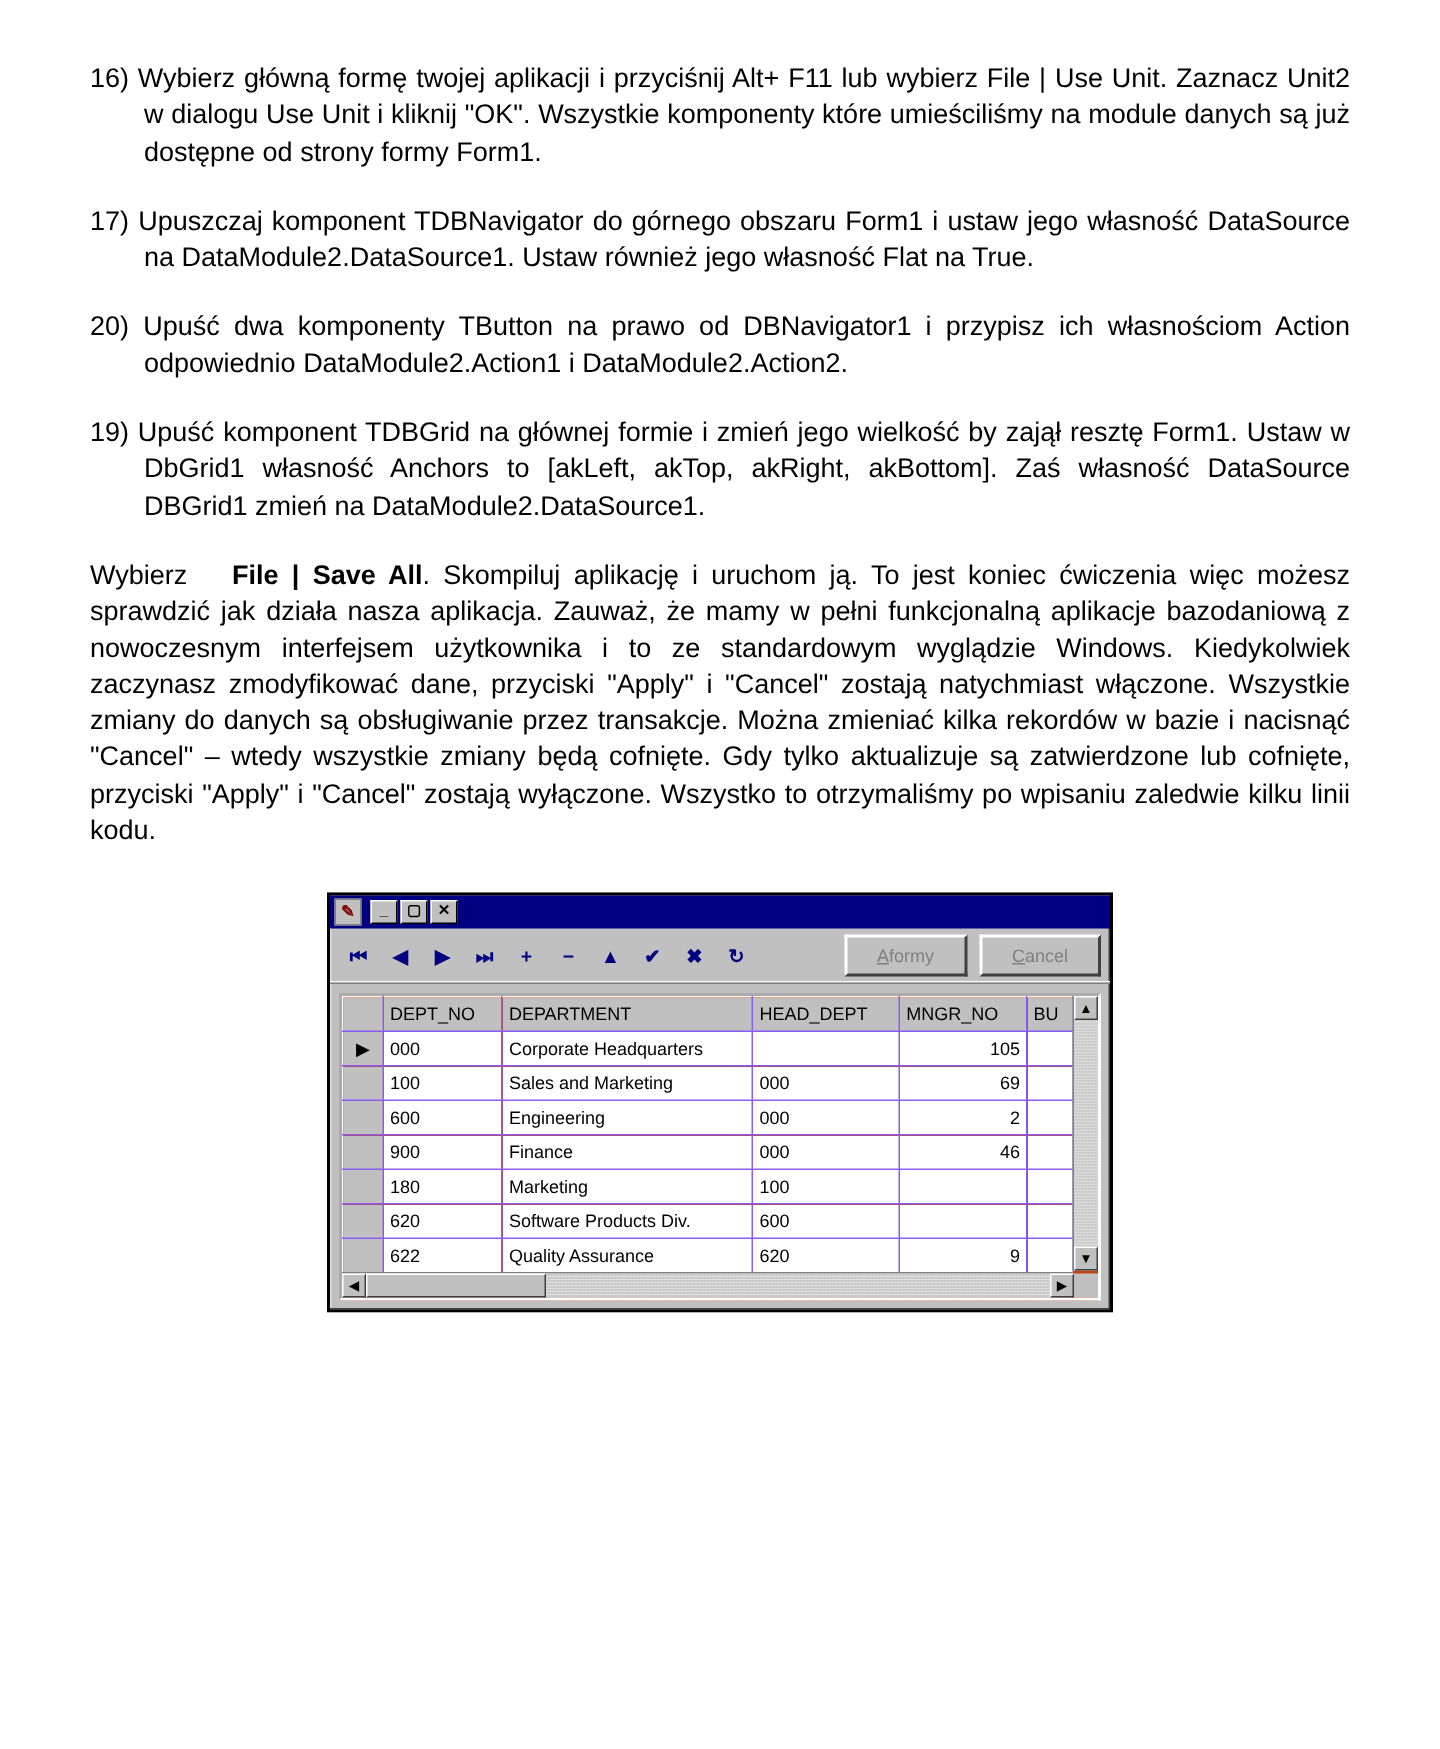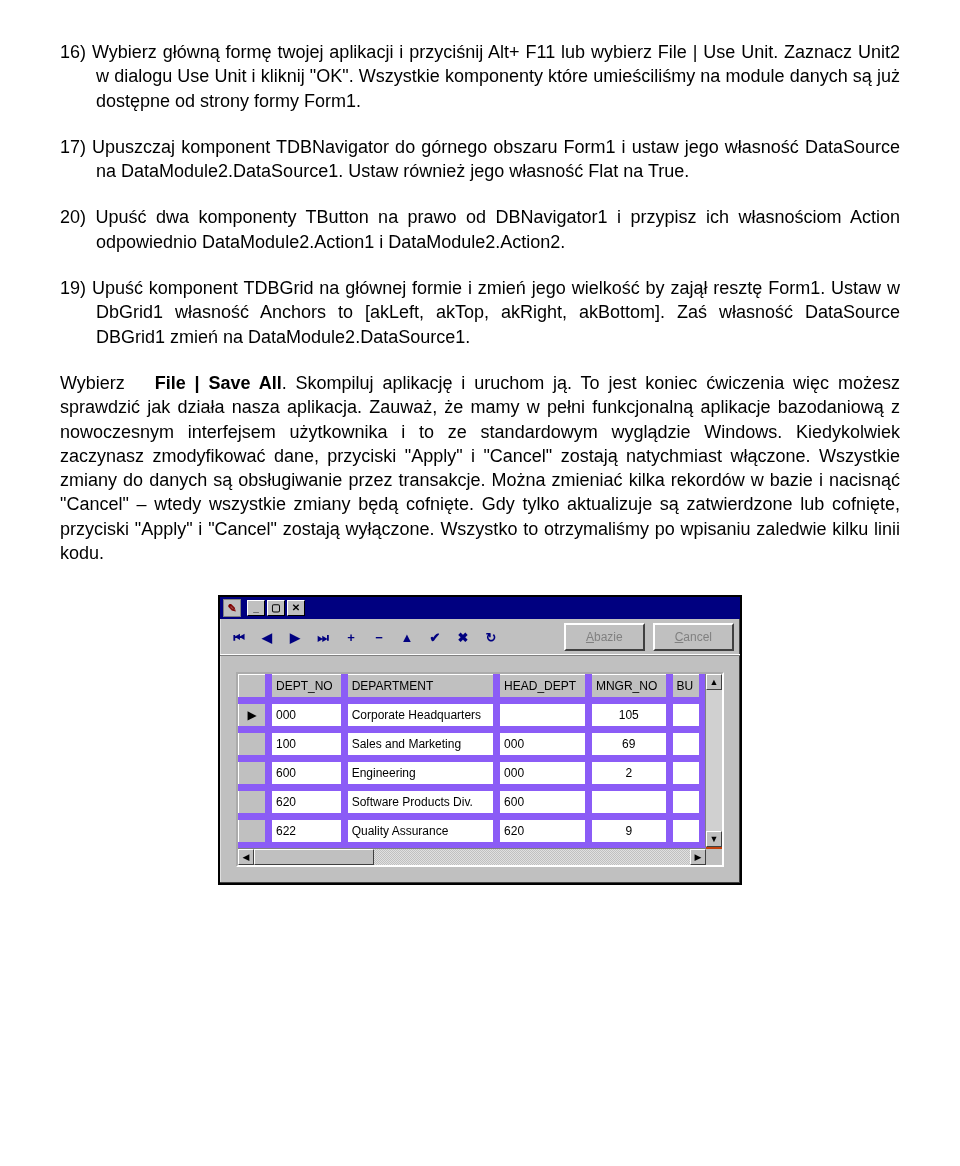--- a/index.html
+++ b/index.html
@@ -83,53 +83,53 @@
     border-right-color: #404040;
     border-bottom-color: #404040;
     color: #808080;
     font-size: 12px;
     display: inline-flex; align-items: center; justify-content: center;
     margin-left: 6px;
   }
   .text-btn .ul { text-decoration: underline; }
 
   .grid-wrap {
-    margin: 16px;
+    margin: 6px;
     border: 2px inset #fff;
     background: #c2410c;
     position: relative;
   }
   table.grid {
     border-collapse: collapse;
     width: 100%;
     font-size: 12px;
   }
   table.grid th, table.grid td {
-    border: 7px solid #8b5cf6;
+    border: 1px solid #8b5cf6;
     padding: 2px 4px;
     text-align: left;
     background: #fff;
     height: 18px;
     white-space: nowrap;
     overflow: hidden;
   }
   table.grid th {
     background: #c0c0c0;
     font-weight: normal;
     border-top: 1px solid #fff;
     border-left: 1px solid #fff;
   }
   table.grid td.rowhead {
     background: #c0c0c0;
     width: 18px;
     text-align: center;
     border-top: 1px solid #fff;
     border-left: 1px solid #fff;
   }
-  table.grid td.num { text-align: center; }
+  table.grid td.num { text-align: right; }
   .vscroll {
     position: absolute;
     top: 0; right: 0; bottom: 18px;
     width: 16px;
     background: #c0c0c0;
     border-left: 1px solid #808080;
     display: flex; flex-direction: column;
   }
   .vscroll .arrow, .hscroll .arrow {
     height: 16px; width: 16px;
@@ -191,21 +191,21 @@
     <span class="nav-btn">⏭</span>
     <span class="nav-btn">+</span>
     <span class="nav-btn">−</span>
     <span class="nav-btn">▲</span>
     <span class="nav-btn">✔</span>
     <span class="nav-btn">✖</span>
     <span class="nav-btn">↻</span>
     <span class="spacer"></span>
     <span class="text-btn">
       <span class="ul">A</span>
-        <span>bazie</span>
+        <span>formy</span>
     </span>
     <span class="text-btn">
       <span class="ul">C</span>
         <span>ancel</span>
     </span>
   </div>
 
   <div class="grid-wrap">
     <div class="grid-inner">
       <table class="grid">
@@ -235,20 +235,36 @@
               <td>000</td>
               <td class="num">69</td>
               <td></td>
             </tr>
             <tr>
               <td class="rowhead"></td>
               <td>600</td>
               <td>Engineering</td>
               <td>000</td>
               <td class="num">2</td>
+              <td></td>
+            </tr>
+            <tr>
+              <td class="rowhead"></td>
+              <td>900</td>
+              <td>Finance</td>
+              <td>000</td>
+              <td class="num">46</td>
+              <td></td>
+            </tr>
+            <tr>
+              <td class="rowhead"></td>
+              <td>180</td>
+              <td>Marketing</td>
+              <td>100</td>
+              <td class="num"></td>
               <td></td>
             </tr>
             <tr>
               <td class="rowhead"></td>
               <td>620</td>
               <td>Software Products Div.</td>
               <td>600</td>
               <td class="num"></td>
               <td></td>
             </tr>

